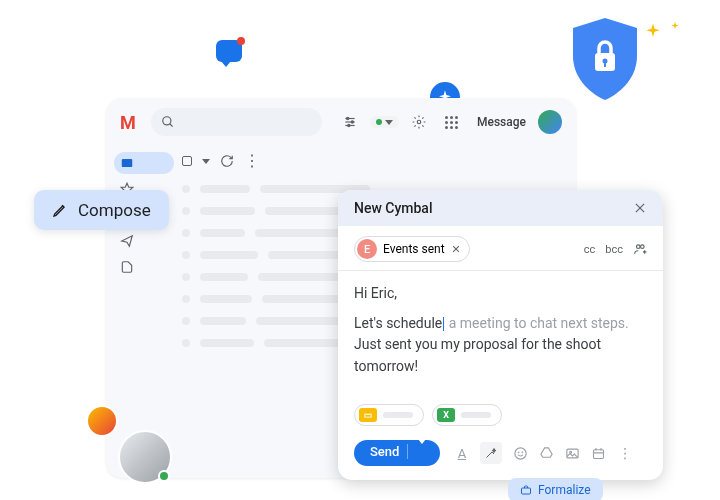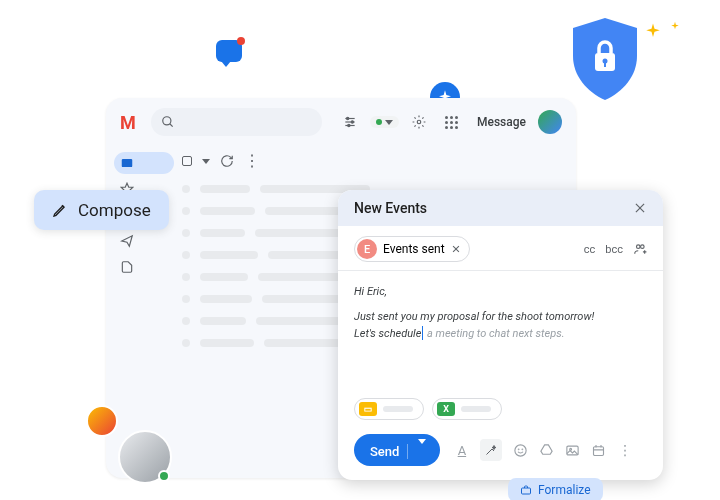--- a/index.html
+++ b/index.html
@@ -40,31 +40,31 @@
     
     .compose-window { position: absolute; left: 338px; top: 190px; width: 325px; height: 290px; background: #fff; border-radius: 14px; box-shadow: 0 4px 16px rgba(0,0,0,0.18); display: flex; flex-direction: column; }
     .compose-header { background: #e9eef8; padding: 10px 16px; display: flex; justify-content: space-between; align-items: center; border-radius: 14px 14px 0 0; }
     .compose-title { font-size: 14px; color: #1f1f1f; font-weight: 500; }
     .close-x { width: 14px; height: 14px; cursor: pointer; }
     .recipients { padding: 10px 16px 8px; display: flex; align-items: center; gap: 6px; border-bottom: 1px solid #e8eaed; }
     .chip { display: inline-flex; align-items: center; gap: 6px; background: #fff; border: 1px solid #dadce0; border-radius: 14px; padding: 2px 8px 2px 2px; font-size: 12px; }
     .chip-avatar { width: 20px; height: 20px; border-radius: 50%; background: #f28b82; color: #fff; display: flex; align-items: center; justify-content: center; font-size: 11px; font-weight: 500; }
     .chip-close { width: 10px; height: 10px; }
     .recip-right { margin-left: auto; display: flex; gap: 10px; color: #5f6368; font-size: 11px; align-items: center; }
-    .compose-body { padding: 12px 16px 6px; flex: 1; font-size: 11px; color: #3c4043; line-height: 1.55; font-style: italic; }
+    .compose-body { padding: 12px 16px 6px; flex: 1; font-size: 14px; color: #3c4043; line-height: 1.55; }
     .ghost-text { color: #9aa0a6; }
     .cursor-bar { display: inline-block; width: 1px; height: 14px; background: #1a73e8; vertical-align: text-bottom; margin: 0 1px; }
     .attach-row { padding: 6px 16px 4px; display: flex; gap: 8px; }
     .attach-pill { display: inline-flex; align-items: center; gap: 6px; border: 1px solid #dadce0; border-radius: 12px; padding: 3px 10px 3px 4px; }
     .attach-icon { width: 18px; height: 14px; border-radius: 3px; display: flex; align-items: center; justify-content: center; font-size: 9px; color: #fff; font-weight: 700; }
     .attach-icon.slides { background: #fbbc04; }
     .attach-icon.sheets { background: #34a853; }
     .attach-bar { width: 30px; height: 6px; background: #e8eaed; border-radius: 3px; }
     .compose-footer { padding: 10px 16px 14px; display: flex; align-items: center; gap: 8px; }
-    .send-btn { background: #1a73e8; color: #fff; border-radius: 16px; padding: 10px 4px 7px 16px; font-size: 13px; font-weight: 500; display: flex; align-items: flex-start; gap: 8px; }
+    .send-btn { background: #1a73e8; color: #fff; border-radius: 16px; padding: 4px 4px 7px 16px; font-size: 13px; font-weight: 500; display: flex; align-items: flex-start; gap: 8px; }
     .send-split { border-left: 1px solid rgba(255,255,255,0.4); padding: 0 10px; }
     .footer-icons { display: flex; gap: 11px; color: #9aa0a6; align-items: center; margin-left: 6px; }
     .footer-icons > * { width: 15px; height: 15px; display: flex; align-items: center; justify-content: center; }
     .magic-icon { width: 22px; height: 22px; background: #f1f3f4; border-radius: 4px; display: flex; align-items: center; justify-content: center; }
     
     
     .chat-bubble { position: absolute; left: 216px; top: 40px; }
     .chat-bubble-inner { width: 26px; height: 22px; background: #1a73e8; border-radius: 6px; position: relative; }
     .chat-bubble-inner:after { content: ''; position: absolute; bottom: -5px; left: 5px; width: 0; height: 0; border-left: 5px solid transparent; border-right: 5px solid transparent; border-top: 6px solid #1a73e8; }
     .red-dot { position: absolute; width: 8px; height: 8px; background: #ea4335; border-radius: 50%; top: -3px; right: -3px; }
@@ -252,21 +252,21 @@
 <div class="compose-btn">
   <svg class="pencil" viewBox="0 0 24 24" fill="none" stroke="currentColor" stroke-width="2">
       <path d="M3 21l3-1 12-12-2-2L4 18l-1 3z"></path>
       <path d="M15 5l3 3"></path>
     </svg>
   <span>Compose</span>
 </div>
 
 <div class="compose-window">
   <div class="compose-header">
-    <span class="compose-title">New Events</span>
+    <span class="compose-title">New Cymbal</span>
     <svg class="close-x" viewBox="0 0 24 24" stroke="#5f6368" stroke-width="2">
         <line x1="5" y1="5" x2="19" y2="19"></line>
         <line x1="19" y1="5" x2="5" y2="19"></line>
       </svg>
   </div>
 
   <div class="recipients">
     <span class="chip">
       <span class="chip-avatar">E</span>
       <span>Events sent</span>
@@ -282,24 +282,24 @@
           <circle cx="9" cy="8" r="3"></circle>
           <circle cx="16" cy="8" r="3"></circle>
           <path d="M3 20c0-3 3-5 6-5M20 14v6M17 17h6"></path>
         </svg>
     </span>
   </div>
 
   <div class="compose-body">
     <div>Hi Eric,</div>
     <div style="height:8px"></div>
-    <div>Just sent you my proposal for the shoot tomorrow!</div>
     <div>
       <span>Let's schedule</span><span class="cursor-bar"></span><span class="ghost-text"> a meeting to chat next steps.</span>
     </div>
+    <div>Just sent you my proposal for the shoot tomorrow!</div>
   </div>
 
   <div class="attach-row">
     <span class="attach-pill">
       <span class="attach-icon slides">▭</span>
       <span class="attach-bar"></span>
     </span>
     <span class="attach-pill">
       <span class="attach-icon sheets">X</span>
       <span class="attach-bar"></span>

